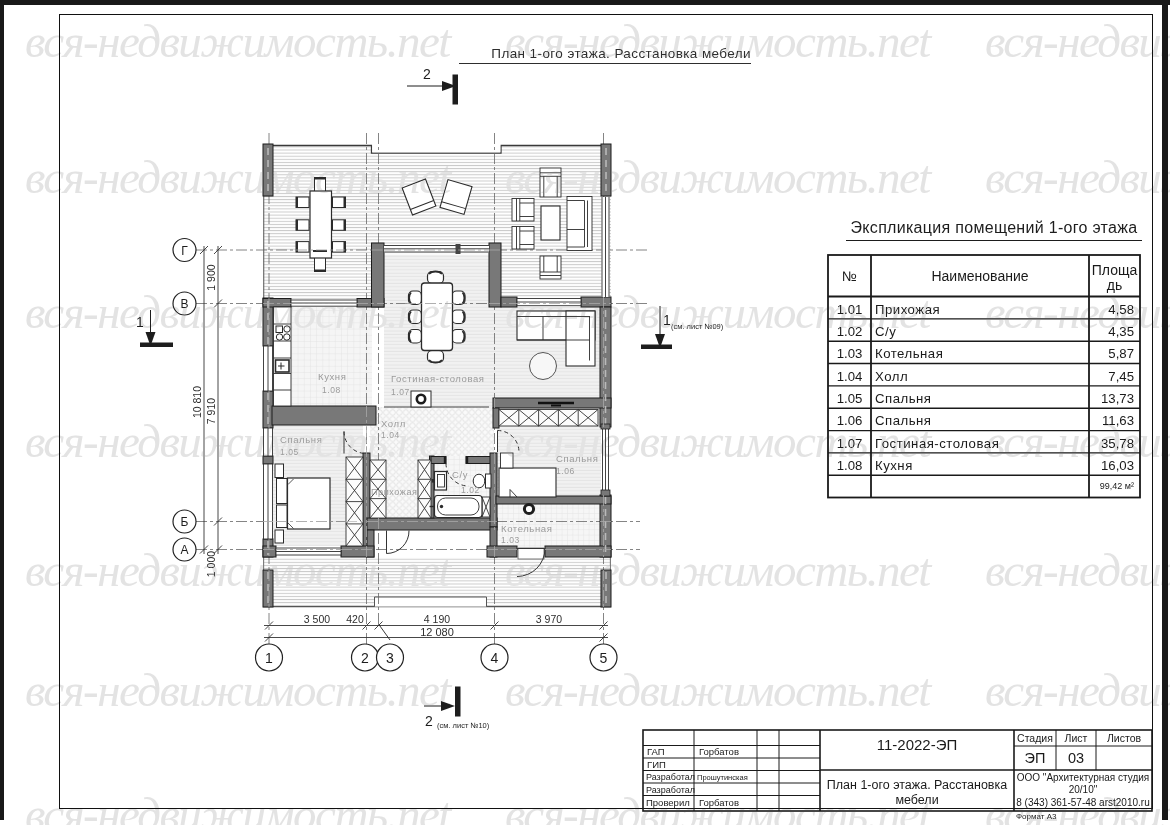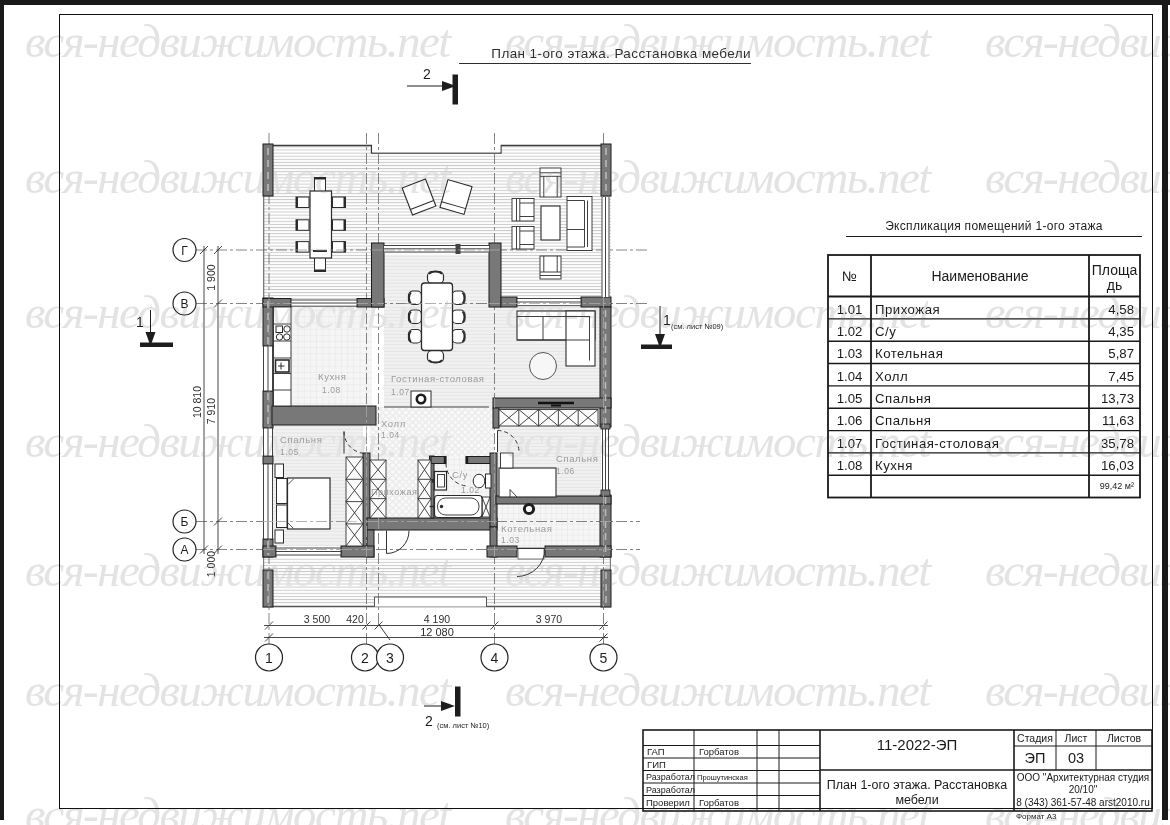--- a/index.html
+++ b/index.html
@@ -631,21 +631,21 @@
 
 <g>
 <line x1="660" y1="306" x2="660" y2="336" stroke="#1d1d1d" stroke-width="1"></line>
 <path d="M655,334 L660,348 L665,334 Z" fill="#1d1d1d"></path>
 <rect x="641" y="344.5" width="31" height="4.5" fill="#1d1d1d"></rect>
 <text x="663" y="325" font-family="Liberation Sans, sans-serif" font-size="14" fill="#1d1d1d">1</text>
 <text x="671" y="329" font-family="Liberation Sans, sans-serif" font-size="7.5" fill="#1d1d1d">(см. лист №09)</text>
 </g>
 </svg>
 
-<div class="abs" style="left:846px;top:219px;width:296px;text-align:center;font-size:12px;color:#1d1d1d;letter-spacing:0.3px;border-bottom:1.3px solid #1d1d1d;padding-bottom:3px;">Экспликация помещений 1-ого этажа</div>
+<div class="abs" style="left:846px;top:219px;width:296px;text-align:center;font-size:16px;color:#1d1d1d;letter-spacing:0.3px;border-bottom:1.3px solid #1d1d1d;padding-bottom:3px;">Экспликация помещений 1-ого этажа</div>
 
 <svg class="abs" style="left:0;top:0;" width="1170" height="825" viewBox="0 0 1170 825">
 <g fill="none" stroke="#1a1a1a" stroke-width="1.8">
 <rect x="828" y="255" width="312" height="242.5"></rect>
 <line x1="871" y1="255" x2="871" y2="497.5"></line>
 <line x1="1089" y1="255" x2="1089" y2="497.5"></line>
 <line x1="828" y1="296.5" x2="1140" y2="296.5"></line>
 </g>
 <g fill="none" stroke="#1a1a1a" stroke-width="1.4">
 <line x1="828" y1="318.9" x2="1140" y2="318.9"></line>

